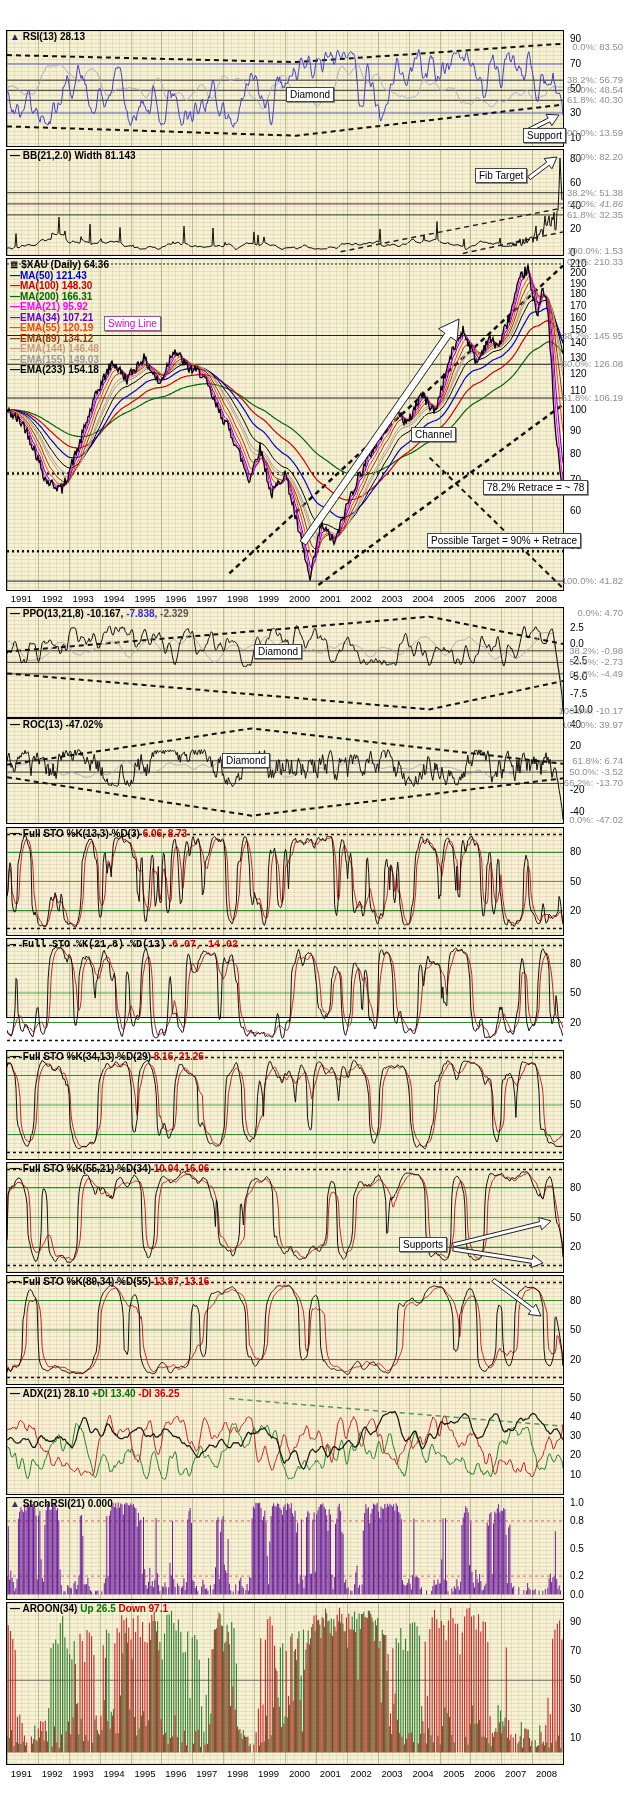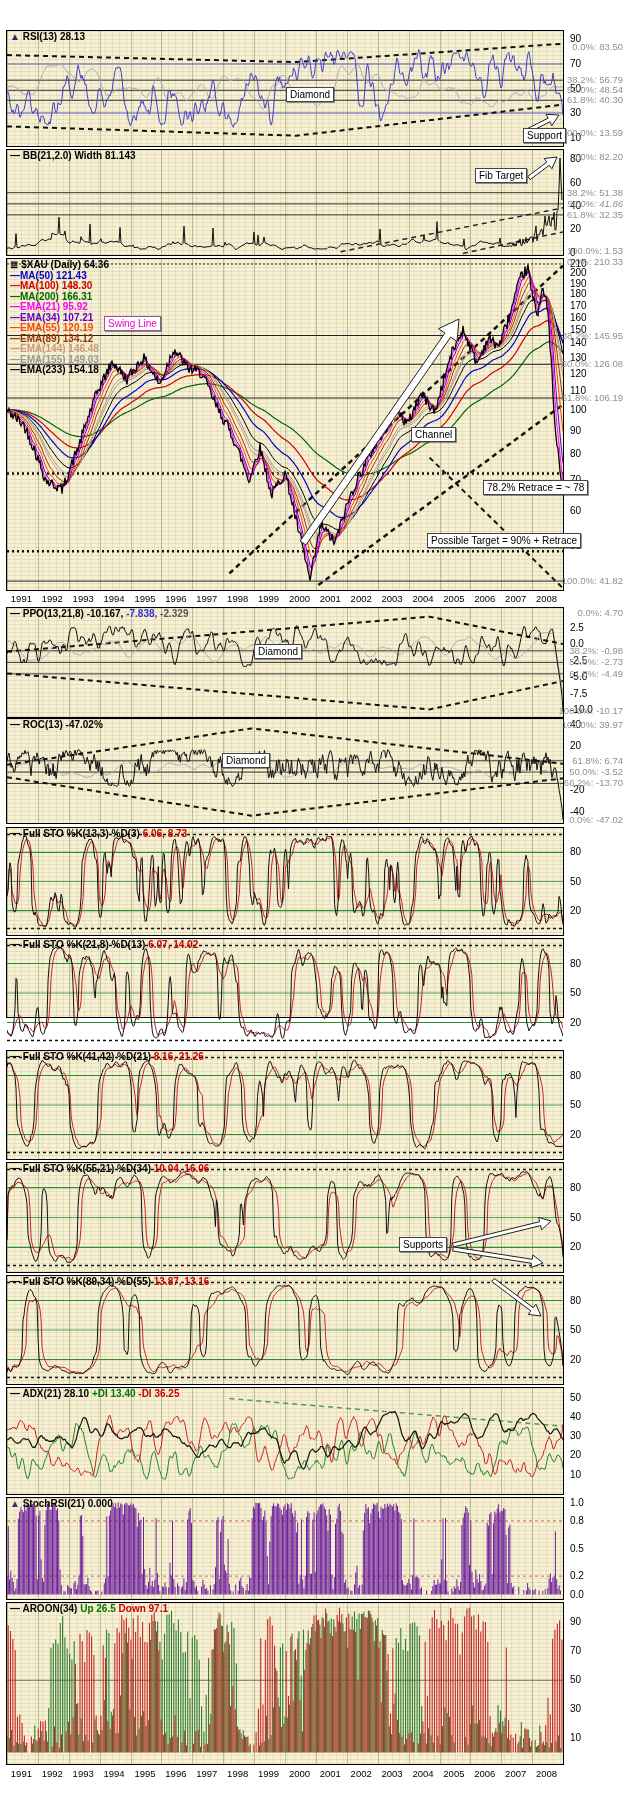--- a/index.html
+++ b/index.html
@@ -227,21 +227,21 @@
       </svg>
       <div class="legend">
         <div><span style="color: rgb(0, 0, 0); margin-top: 36px;">— Full STO %K(13,3) %D(3) </span><span style="color: rgb(204, 0, 0);">6.06, 8.73</span></div>
       </div>
     </div>
     <div class="rail" style="top: 827px; height: 109px;">
       <span class="tick" style="top: 24.3px;">80</span>
       <span class="tick" style="top: 53.5px;">50</span>
       <span class="tick" style="top: 82.7px;">20</span>
     </div>
-    <div class="panel-plot" style="top: 938px; height: 80px; width: 558px;">
+    <div class="panel-plot" style="top: 938px; height: 80px; width: 558px; font-family: Liberation Mono, monospace;">
       <svg width="556" height="108" viewBox="0 0 556 108">
         <line x1="0" x2="556" y1="24.5" y2="24.5" stroke="#2e8b2e" stroke-width="1.2"></line>
         <line x1="0" x2="556" y1="54.0" y2="54.0" stroke="#2e8b2e" stroke-width="0.8"></line>
         <line x1="0" x2="556" y1="83.5" y2="83.5" stroke="#2e8b2e" stroke-width="1.2"></line>
         <polyline points="0.0,6.5 556.0,6.5" fill="none" stroke="#111111" stroke-width="1.5" stroke-dasharray="3 3"></polyline>
         <polyline points="0.0,101.5 556.0,101.5" fill="none" stroke="#111111" stroke-width="1.5" stroke-dasharray="3 3"></polyline>
         <polyline points="0.0,90.9 1.0,93.6 2.0,95.1 3.0,95.1 4.0,95.8 5.0,94.6 6.0,91.9 7.0,88.6 8.0,86.4 9.0,83.5 10.0,80.7 11.0,79.3 12.0,77.4 13.0,76.5 14.0,77.5 15.0,80.4 16.0,83.3 17.0,84.6 18.0,86.3 19.0,88.0 20.0,87.7 21.0,89.0 22.0,88.5 23.0,89.5 24.0,89.8 25.0,91.6 26.0,92.8 27.0,92.6 28.1,89.8 29.1,88.0 30.1,86.4 31.1,85.0 32.1,83.8 33.1,83.8 34.1,83.6 35.1,82.7 36.1,85.4 37.1,88.4 38.1,89.7 39.1,89.1 40.1,87.1 41.1,82.8 42.1,76.5 43.1,61.8 44.1,39.3 45.1,28.3 46.1,21.6 47.1,17.4 48.1,13.8 49.1,12.0 50.1,10.8 51.1,9.8 52.1,9.5 53.1,8.8 54.1,9.0 55.1,10.1 56.1,10.1 57.1,11.8 58.1,14.1 59.1,14.8 60.1,16.4 61.1,17.1 62.1,17.6 63.1,19.1 64.1,20.8 65.1,24.3 66.1,27.7 67.1,32.6 68.1,40.4 69.1,45.7 70.1,60.8 71.1,70.5 72.1,71.3 73.1,68.9 74.1,61.6 75.1,41.2 76.1,31.4 77.1,27.5 78.1,25.0 79.1,22.5 80.1,20.2 81.1,20.4 82.1,19.7 83.1,20.8 84.2,22.7 85.2,24.9 86.2,26.0 87.2,28.8 88.2,34.1 89.2,35.3 90.2,36.3 91.2,39.2 92.2,39.3 93.2,35.8 94.2,32.0 95.2,27.8 96.2,23.3 97.2,20.4 98.2,20.7 99.2,18.6 100.2,18.4 101.2,18.0 102.2,19.1 103.2,23.1 104.2,26.6 105.2,29.1 106.2,31.4 107.2,33.2 108.2,39.6 109.2,49.8 110.2,66.7 111.2,72.7 112.2,76.3 113.2,80.1 114.2,85.7 115.2,89.6 116.2,90.2 117.2,89.2 118.2,85.9 119.2,83.7 120.2,81.2 121.2,77.2 122.2,73.0 123.2,69.2 124.2,66.7 125.2,70.1 126.2,72.2 127.2,76.4 128.2,77.7 129.2,79.8 130.2,79.4 131.2,81.0 132.2,79.2 133.2,75.4 134.2,66.5 135.2,45.8 136.2,34.7 137.2,30.1 138.2,23.6 139.3,20.7 140.3,18.2 141.3,17.4 142.3,18.6 143.3,22.9 144.3,28.9 145.3,41.7 146.3,70.6 147.3,80.9 148.3,87.3 149.3,91.7 150.3,95.2 151.3,96.5 152.3,95.4 153.3,95.0 154.3,94.3 155.3,93.5 156.3,93.8 157.3,93.9 158.3,92.3 159.3,89.4 160.3,86.8 161.3,84.9 162.3,83.2 163.3,78.9 164.3,76.7 165.3,73.6 166.3,68.8 167.3,61.6 168.3,64.6 169.3,69.4 170.3,76.1 171.3,78.0 172.3,80.9 173.3,82.5 174.3,84.8 175.3,86.9 176.3,88.6 177.3,87.1 178.3,83.7 179.3,77.5 180.3,68.3 181.3,45.4 182.3,37.4 183.3,31.9 184.3,27.2 185.3,24.6 186.3,24.4 187.3,27.2 188.3,28.8 189.3,31.3 190.3,32.7 191.3,30.8 192.3,28.4 193.3,25.9 194.3,23.5 195.4,21.8 196.4,18.2 197.4,16.9 198.4,15.3 199.4,14.8 200.4,14.9 201.4,13.9 202.4,14.1 203.4,15.3 204.4,15.8 205.4,15.7 206.4,15.2 207.4,15.8 208.4,17.0 209.4,18.6 210.4,22.6 211.4,27.5 212.4,31.9 213.4,33.9 214.4,35.6 215.4,37.6 216.4,40.2 217.4,37.3 218.4,36.5 219.4,32.2 220.4,27.3 221.4,23.9 222.4,21.4 223.4,21.4 224.4,20.8 225.4,20.6 226.4,23.2 227.4,24.6 228.4,25.6 229.4,26.3 230.4,28.9 231.4,36.0 232.4,58.2 233.4,69.8 234.4,75.6 235.4,78.1 236.4,80.7 237.4,84.6 238.4,88.9 239.4,91.4 240.4,92.6 241.4,91.3 242.4,93.1 243.4,92.7 244.4,93.6 245.4,94.1 246.4,93.7 247.4,93.9 248.4,93.9 249.4,92.8 250.5,93.7 251.5,93.6 252.5,95.3 253.5,94.5 254.5,93.5 255.5,94.1 256.5,93.4 257.5,93.6 258.5,95.1 259.5,95.1 260.5,95.3 261.5,94.8 262.5,96.2 263.5,96.8 264.5,97.1 265.5,97.2 266.5,96.4 267.5,94.8 268.5,92.6 269.5,89.8 270.5,88.0 271.5,86.6 272.5,86.8 273.5,86.8 274.5,87.6 275.5,88.7 276.5,89.7 277.5,90.6 278.5,90.4 279.5,91.1 280.5,91.2 281.5,88.9 282.5,85.7 283.5,80.0 284.5,72.6 285.5,64.4 286.5,58.3 287.5,45.0 288.5,33.9 289.5,26.1 290.5,22.6 291.5,18.6 292.5,18.2 293.5,19.5 294.5,20.1 295.5,18.9 296.5,18.1 297.5,19.6 298.5,19.7 299.5,20.2 300.5,20.5 301.5,20.1 302.5,18.2 303.5,16.2 304.5,15.9 305.5,17.0 306.6,18.3 307.6,21.3 308.6,23.8 309.6,27.3 310.6,30.7 311.6,35.5 312.6,42.6 313.6,53.0 314.6,67.4 315.6,69.6 316.6,72.9 317.6,72.3 318.6,73.3 319.6,75.2 320.6,75.5 321.6,73.6 322.6,73.4 323.6,71.4 324.6,68.6 325.6,61.0 326.6,44.6 327.6,41.7 328.6,37.2 329.6,34.4 330.6,33.4 331.6,33.8 332.6,32.7 333.6,35.2 334.6,38.8 335.6,62.9 336.6,73.1 337.6,79.0 338.6,82.3 339.6,84.6 340.6,86.3 341.6,86.9 342.6,86.2 343.6,85.2 344.6,80.4 345.6,72.4 346.6,49.1 347.6,41.4 348.6,36.0 349.6,32.7 350.6,29.6 351.6,29.7 352.6,30.8 353.6,33.6 354.6,36.6 355.6,41.9 356.6,40.3 357.6,38.8 358.6,38.9 359.6,48.3 360.6,52.5 361.7,58.9 362.7,63.5 363.7,65.8 364.7,68.7 365.7,72.9 366.7,80.2 367.7,83.7 368.7,83.4 369.7,82.2 370.7,77.9 371.7,69.6 372.7,47.2 373.7,36.7 374.7,29.9 375.7,23.2 376.7,19.4 377.7,15.9 378.7,13.2 379.7,12.6 380.7,14.4 381.7,15.6 382.7,16.0 383.7,18.3 384.7,21.2 385.7,23.4 386.7,29.3 387.7,37.5 388.7,48.7 389.7,66.5 390.7,71.9 391.7,75.0 392.7,76.1 393.7,77.7 394.7,79.8 395.7,79.8 396.7,81.6 397.7,83.7 398.7,85.1 399.7,86.8 400.7,88.9 401.7,90.3 402.7,91.1 403.7,90.4 404.7,91.5 405.7,91.7 406.7,91.6 407.7,90.8 408.7,90.5 409.7,88.3 410.7,85.0 411.7,79.9 412.7,76.5 413.7,70.0 414.7,58.1 415.7,45.1 416.7,39.3 417.8,33.0 418.8,29.1 419.8,29.3 420.8,28.7 421.8,28.7 422.8,27.6 423.8,26.5 424.8,23.4 425.8,22.5 426.8,22.7 427.8,25.2 428.8,25.1 429.8,26.1 430.8,25.5 431.8,26.2 432.8,27.7 433.8,30.3 434.8,33.1 435.8,34.4 436.8,36.1 437.8,39.2 438.8,48.2 439.8,55.7 440.8,43.9 441.8,35.9 442.8,31.4 443.8,27.2 444.8,25.0 445.8,20.8 446.8,17.4 447.8,13.7 448.8,11.8 449.8,11.1 450.8,12.4 451.8,11.5 452.8,11.1 453.8,10.7 454.8,11.1 455.8,12.2 456.8,13.2 457.8,13.0 458.8,13.9 459.8,14.5 460.8,18.1 461.8,20.5 462.8,24.2 463.8,28.9 464.8,35.5 465.8,56.8 466.8,73.3 467.8,78.3 468.8,83.5 469.8,84.8 470.8,87.6 471.8,88.3 472.9,87.0 473.9,85.5 474.9,84.9 475.9,86.4 476.9,88.6 477.9,89.2 478.9,90.1 479.9,90.9 480.9,93.2 481.9,96.1 482.9,98.0 483.9,98.1 484.9,97.6 485.9,96.8 486.9,96.2 487.9,96.2 488.9,94.4 489.9,91.0 490.9,89.5 491.9,86.5 492.9,83.1 493.9,79.9 494.9,77.7 495.9,76.6 496.9,74.7 497.9,76.1 498.9,80.8 499.9,82.4 500.9,84.7 501.9,87.0 502.9,88.8 503.9,91.4 504.9,92.1 505.9,93.2 506.9,92.4 507.9,89.3 508.9,87.2 509.9,85.8 510.9,84.0 511.9,79.8 512.9,70.5 513.9,51.5 514.9,35.7 515.9,33.0 516.9,34.2 517.9,34.3 518.9,35.4 519.9,41.0 520.9,62.1 521.9,73.7 522.9,77.1 523.9,82.3 524.9,84.9 525.9,86.2 526.9,87.0 527.9,85.8 529.0,82.7 530.0,80.0 531.0,75.2 532.0,69.6 533.0,43.5 534.0,32.7 535.0,26.5 536.0,21.6 537.0,18.8 538.0,17.1 539.0,14.6 540.0,14.3 541.0,16.1 542.0,20.8 543.0,26.8 544.0,31.2 545.0,40.0 546.0,51.7 547.0,65.5 548.0,73.4 549.0,76.5 550.0,79.5 551.0,79.4 552.0,80.0 553.0,81.9 554.0,82.9 555.0,85.7 556.0,89.3" fill="none" stroke="#cc2222" stroke-width="1"></polyline>
         <polyline points="0.0,91.8 1.0,94.3 2.0,95.7 3.0,95.7 4.0,97.3 5.0,95.6 6.0,90.4 7.0,82.1 8.0,69.5 9.0,39.4 10.0,41.1 11.0,73.6 12.0,79.2 13.0,87.1 14.0,91.2 15.0,92.0 16.0,92.4 17.0,89.1 18.0,86.1 19.0,85.6 20.0,86.1 21.0,89.8 22.0,91.6 23.0,94.0 24.0,95.8 25.0,97.2 26.0,97.6 27.0,93.0 28.1,85.6 29.1,74.8 30.1,69.0 31.1,68.6 32.1,81.2 33.1,88.3 34.1,92.8 35.1,94.1 36.1,95.5 37.1,94.5 38.1,90.4 39.1,88.2 40.1,76.3 41.1,40.2 42.1,27.4 43.1,18.4 44.1,15.7 45.1,12.5 46.1,9.9 47.1,10.1 48.1,8.5 49.1,8.4 50.1,9.2 51.1,8.8 52.1,8.9 53.1,8.7 54.1,8.6 55.1,10.7 56.1,11.4 57.1,15.1 58.1,19.7 59.1,19.4 60.1,23.2 61.1,19.8 62.1,15.5 63.1,16.8 64.1,19.1 65.1,26.1 66.1,47.0 67.1,80.3 68.1,86.1 69.1,86.4 70.1,79.6 71.1,70.8 72.1,37.3 73.1,30.2 74.1,26.6 75.1,20.9 76.1,18.1 77.1,19.2 78.1,20.4 79.1,17.0 80.1,18.2 81.1,18.5 82.1,17.7 83.1,22.4 84.2,27.1 85.2,28.4 86.2,36.6 87.2,51.6 88.2,59.1 89.2,43.2 90.2,40.9 91.2,34.7 92.2,29.8 93.2,27.9 94.2,21.7 95.2,17.0 96.2,12.9 97.2,11.3 98.2,14.6 99.2,15.8 100.2,20.7 101.2,22.9 102.2,23.4 103.2,35.1 104.2,40.5 105.2,41.8 106.2,38.7 107.2,34.5 108.2,39.0 109.2,73.8 110.2,80.6 111.2,85.6 112.2,90.9 113.2,92.7 114.2,96.7 115.2,97.6 116.2,93.7 117.2,88.1 118.2,74.9 119.2,36.9 120.2,32.8 121.2,35.2 122.2,45.2 123.2,73.5 124.2,79.7 125.2,85.2 126.2,87.2 127.2,86.5 128.2,81.5 129.2,78.8 130.2,76.2 131.2,77.2 132.2,77.6 133.2,66.4 134.2,37.8 135.2,24.7 136.2,17.0 137.2,12.8 138.2,10.2 139.3,9.8 140.3,13.5 141.3,17.6 142.3,27.4 143.3,66.1 144.3,81.9 145.3,92.1 146.3,96.7 147.3,98.1 148.3,98.8 149.3,98.4 150.3,98.4 151.3,97.0 152.3,93.1 153.3,90.7 154.3,90.0 155.3,90.1 156.3,95.0 157.3,96.8 158.3,94.6 159.3,90.5 160.3,81.3 161.3,61.4 162.3,41.9 163.3,37.6 164.3,47.2 165.3,74.2 166.3,74.9 167.3,74.2 168.3,74.7 169.3,73.9 170.3,81.0 171.3,87.8 172.3,89.2 173.3,90.6 174.3,92.0 175.3,93.6 176.3,92.4 177.3,86.6 178.3,69.0 179.3,28.8 180.3,18.5 181.3,14.9 182.3,16.5 183.3,21.6 184.3,28.4 185.3,32.9 186.3,33.1 187.3,33.7 188.3,33.2 189.3,32.6 190.3,29.5 191.3,22.2 192.3,20.9 193.3,18.4 194.3,15.1 195.4,14.6 196.4,11.7 197.4,12.4 198.4,12.6 199.4,12.8 200.4,14.7 201.4,14.0 202.4,15.8 203.4,16.2 204.4,16.4 205.4,15.3 206.4,14.6 207.4,13.7 208.4,15.2 209.4,21.3 210.4,32.9 211.4,73.2 212.4,80.6 213.4,79.4 214.4,60.0 215.4,29.6 216.4,22.7 217.4,18.8 218.4,22.3 219.4,23.7 220.4,23.1 221.4,24.5 222.4,19.1 223.4,17.0 224.4,15.8 225.4,16.2 226.4,22.5 227.4,30.3 228.4,39.0 229.4,43.4 230.4,44.0 231.4,64.3 232.4,79.4 233.4,85.2 234.4,88.4 235.4,88.7 236.4,88.1 237.4,91.8 238.4,94.8 239.4,96.6 240.4,97.2 241.4,94.7 242.4,94.5 243.4,91.4 244.4,91.0 245.4,94.2 246.4,93.2 247.4,97.2 248.4,97.2 249.4,94.6 250.5,94.6 251.5,93.7 252.5,94.4 253.5,94.7 254.5,93.8 255.5,94.4 256.5,93.3 257.5,95.5 258.5,97.8 259.5,96.5 260.5,97.4 261.5,96.9 262.5,96.9 263.5,97.5 264.5,98.2 265.5,98.4 266.5,95.9 267.5,93.6 268.5,85.9 269.5,78.9 270.5,74.5 271.5,77.1 272.5,85.9 273.5,92.9 274.5,97.8 275.5,99.3 276.5,98.4 277.5,93.9 278.5,86.5 279.5,82.7 280.5,82.0 281.5,81.5 282.5,82.8 283.5,73.6 284.5,34.9 285.5,28.7 286.5,26.2 287.5,25.3 288.5,21.8 289.5,17.0 290.5,13.4 291.5,10.2 292.5,12.7 293.5,18.0 294.5,22.4 295.5,26.9 296.5,25.1 297.5,22.1 298.5,16.1 299.5,15.8 300.5,14.3 301.5,13.5 302.5,15.0 303.5,13.8 304.5,15.8 305.5,17.5 306.6,22.4 307.6,28.7 308.6,39.0 309.6,46.3 310.6,63.1 311.6,69.0 312.6,69.9 313.6,70.4 314.6,75.1 315.6,75.9 316.6,79.0 317.6,79.8 318.6,75.7 319.6,78.6 320.6,76.1 321.6,73.5 322.6,70.5 323.6,62.6 324.6,39.6 325.6,37.5 326.6,30.8 327.6,27.3 328.6,27.9 329.6,28.6 330.6,31.2 331.6,33.1 332.6,33.9 333.6,42.7 334.6,70.7 335.6,80.9 336.6,90.0 337.6,94.7 338.6,96.4 339.6,93.3 340.6,89.2 341.6,82.1 342.6,76.6 343.6,73.3 344.6,40.4 345.6,30.7 346.6,24.7 347.6,24.3 348.6,24.0 349.6,27.5 350.6,28.3 351.6,29.1 352.6,39.1 353.6,45.1 354.6,69.6 355.6,70.8 356.6,49.5 357.6,32.2 358.6,30.9 359.6,34.3 360.6,41.4 361.7,75.9 362.7,81.4 363.7,79.7 364.7,82.3 365.7,82.7 366.7,86.0 367.7,90.0 368.7,89.0 369.7,84.9 370.7,68.0 371.7,24.7 372.7,14.8 373.7,11.6 374.7,10.6 375.7,11.7 376.7,16.0 377.7,15.2 378.7,13.6 379.7,13.8 380.7,13.2 381.7,14.3 382.7,17.6 383.7,23.1 384.7,27.3 385.7,39.4 386.7,76.5 387.7,81.6 388.7,83.6 389.7,84.4 390.7,79.6 391.7,74.7 392.7,72.8 393.7,72.6 394.7,80.5 395.7,85.8 396.7,91.0 397.7,93.6 398.7,93.7 399.7,93.4 400.7,92.1 401.7,90.6 402.7,89.7 403.7,89.5 404.7,91.8 405.7,93.8 406.7,94.5 407.7,94.6 408.7,91.2 409.7,84.3 410.7,71.8 411.7,33.9 412.7,26.4 413.7,25.9 414.7,27.9 415.7,42.0 416.7,46.8 417.8,36.1 418.8,27.9 419.8,22.0 420.8,17.1 421.8,19.3 422.8,23.0 423.8,22.2 424.8,24.8 425.8,23.8 426.8,22.7 427.8,24.8 428.8,25.8 429.8,24.1 430.8,25.1 431.8,25.1 432.8,27.7 433.8,35.6 434.8,59.3 435.8,47.9 436.8,63.7 437.8,63.1 438.8,65.7 439.8,66.9 440.8,36.1 441.8,23.4 442.8,16.4 443.8,13.3 444.8,12.4 445.8,12.6 446.8,11.0 447.8,9.7 448.8,9.1 449.8,9.8 450.8,12.0 451.8,11.5 452.8,11.9 453.8,11.5 454.8,9.9 455.8,12.6 456.8,14.1 457.8,13.8 458.8,15.6 459.8,16.8 460.8,22.0 461.8,30.5 462.8,40.3 463.8,69.6 464.8,77.5 465.8,87.1 466.8,90.7 467.8,91.5 468.8,92.4 469.8,89.4 470.8,90.1 471.8,89.4 472.9,81.7 473.9,79.6 474.9,80.4 475.9,86.7 476.9,94.5 477.9,98.6 478.9,98.6 479.9,98.2 480.9,98.4 481.9,97.7 482.9,98.8 483.9,98.2 484.9,96.9 485.9,96.0 486.9,94.9 487.9,94.8 488.9,91.3 489.9,85.5 490.9,82.1 491.9,74.4 492.9,67.9 493.9,70.8 494.9,68.2 495.9,75.6 496.9,81.4 497.9,85.7 498.9,90.5 499.9,92.0 500.9,93.5 501.9,93.5 502.9,91.6 503.9,93.3 504.9,93.9 505.9,95.4 506.9,93.6 507.9,85.7 508.9,80.0 509.9,74.1 510.9,70.2 511.9,61.2 512.9,32.6 513.9,25.0 514.9,19.5 515.9,21.3 516.9,28.3 517.9,35.8 518.9,73.4 519.9,84.2 520.9,87.9 521.9,91.8 522.9,90.0 523.9,88.0 524.9,87.1 525.9,85.1 526.9,86.7 527.9,83.5 529.0,78.7 530.0,71.9 531.0,43.3 532.0,29.7 533.0,20.7 534.0,14.2 535.0,10.8 536.0,9.7 537.0,11.7 538.0,14.4 539.0,14.1 540.0,17.4 541.0,21.6 542.0,31.1 543.0,73.2 544.0,79.2 545.0,84.8 546.0,82.4 547.0,76.3 548.0,74.8 549.0,56.6 550.0,64.0 551.0,77.2 552.0,85.2 553.0,88.9 554.0,90.4 555.0,94.0 556.0,97.1" fill="none" stroke="#111111" stroke-width="1"></polyline>
       </svg>
       <div class="legend">
@@ -257,21 +257,21 @@
       <svg width="556" height="108" viewBox="0 0 556 108">
         <line x1="0" x2="556" y1="24.5" y2="24.5" stroke="#2e8b2e" stroke-width="1.2"></line>
         <line x1="0" x2="556" y1="54.0" y2="54.0" stroke="#2e8b2e" stroke-width="0.8"></line>
         <line x1="0" x2="556" y1="83.5" y2="83.5" stroke="#2e8b2e" stroke-width="1.2"></line>
         <polyline points="0.0,6.5 556.0,6.5" fill="none" stroke="#111111" stroke-width="1.5" stroke-dasharray="3 3"></polyline>
         <polyline points="0.0,101.5 556.0,101.5" fill="none" stroke="#111111" stroke-width="1.5" stroke-dasharray="3 3"></polyline>
         <polyline points="0.0,16.3 1.0,11.9 2.0,13.4 3.0,12.0 4.0,13.5 5.0,15.9 6.0,19.3 7.0,20.3 8.0,21.8 9.0,24.5 10.0,26.7 11.0,30.5 12.0,37.8 13.0,46.6 14.0,70.7 15.0,77.4 16.0,81.6 17.0,83.6 18.0,87.4 19.0,88.9 20.0,89.4 21.0,90.5 22.0,90.5 23.0,90.1 24.0,89.0 25.0,88.8 26.0,86.2 27.0,83.0 28.1,78.5 29.1,71.9 30.1,56.2 31.1,35.8 32.1,28.4 33.1,23.7 34.1,20.5 35.1,18.2 36.1,15.9 37.1,15.0 38.1,13.6 39.1,13.0 40.1,12.8 41.1,13.1 42.1,13.1 43.1,13.4 44.1,14.8 45.1,17.0 46.1,18.6 47.1,18.8 48.1,17.9 49.1,17.8 50.1,17.4 51.1,17.7 52.1,18.3 53.1,20.0 54.1,21.9 55.1,22.9 56.1,22.1 57.1,21.9 58.1,23.1 59.1,26.8 60.1,29.1 61.1,33.7 62.1,37.1 63.1,44.1 64.1,64.3 65.1,71.2 66.1,76.3 67.1,79.9 68.1,84.5 69.1,87.9 70.1,89.1 71.1,92.1 72.1,93.9 73.1,94.5 74.1,95.2 75.1,95.6 76.1,95.6 77.1,95.8 78.1,96.1 79.1,95.9 80.1,94.5 81.1,94.0 82.1,92.6 83.1,91.9 84.2,93.0 85.2,92.8 86.2,92.8 87.2,91.7 88.2,89.1 89.2,86.2 90.2,82.9 91.2,79.6 92.2,76.6 93.2,73.6 94.2,65.4 95.2,37.2 96.2,29.6 97.2,24.4 98.2,21.6 99.2,19.0 100.2,17.7 101.2,17.1 102.2,17.3 103.2,17.2 104.2,16.3 105.2,15.2 106.2,14.3 107.2,13.9 108.2,13.6 109.2,13.8 110.2,15.4 111.2,15.7 112.2,15.3 113.2,14.8 114.2,13.3 115.2,12.9 116.2,13.1 117.2,13.3 118.2,13.7 119.2,14.4 120.2,15.2 121.2,16.0 122.2,17.0 123.2,19.5 124.2,21.7 125.2,27.0 126.2,32.3 127.2,38.5 128.2,45.1 129.2,59.2 130.2,64.4 131.2,58.3 132.2,40.9 133.2,36.3 134.2,31.9 135.2,27.4 136.2,22.4 137.2,18.3 138.2,15.7 139.3,14.0 140.3,12.9 141.3,12.3 142.3,13.2 143.3,13.6 144.3,14.6 145.3,14.9 146.3,16.7 147.3,19.4 148.3,23.6 149.3,27.2 150.3,33.7 151.3,45.7 152.3,65.4 153.3,64.8 154.3,68.3 155.3,72.1 156.3,75.6 157.3,77.7 158.3,78.6 159.3,78.3 160.3,79.7 161.3,80.5 162.3,79.2 163.3,78.3 164.3,78.1 165.3,79.3 166.3,78.8 167.3,76.4 168.3,71.1 169.3,60.4 170.3,36.4 171.3,29.5 172.3,24.2 173.3,22.6 174.3,20.6 175.3,19.7 176.3,18.2 177.3,17.0 178.3,16.9 179.3,17.6 180.3,18.7 181.3,20.1 182.3,21.9 183.3,22.2 184.3,22.7 185.3,23.7 186.3,25.4 187.3,25.7 188.3,26.6 189.3,28.3 190.3,30.7 191.3,35.4 192.3,40.6 193.3,41.2 194.3,43.0 195.4,44.6 196.4,66.0 197.4,72.3 198.4,78.0 199.4,80.6 200.4,81.0 201.4,82.4 202.4,82.7 203.4,84.9 204.4,87.7 205.4,89.9 206.4,90.9 207.4,91.9 208.4,92.5 209.4,92.9 210.4,93.2 211.4,93.8 212.4,93.0 213.4,92.7 214.4,90.7 215.4,88.6 216.4,87.9 217.4,85.9 218.4,80.8 219.4,74.0 220.4,61.1 221.4,42.6 222.4,37.7 223.4,32.9 224.4,26.5 225.4,22.9 226.4,21.0 227.4,18.7 228.4,17.5 229.4,17.1 230.4,17.7 231.4,19.1 232.4,20.1 233.4,21.1 234.4,22.4 235.4,26.0 236.4,31.6 237.4,38.8 238.4,66.3 239.4,73.6 240.4,79.5 241.4,82.3 242.4,84.6 243.4,85.4 244.4,85.4 245.4,86.4 246.4,87.4 247.4,86.5 248.4,84.0 249.4,80.8 250.5,77.3 251.5,73.6 252.5,70.5 253.5,68.0 254.5,65.0 255.5,64.6 256.5,49.2 257.5,35.6 258.5,30.0 259.5,28.1 260.5,25.8 261.5,24.7 262.5,22.4 263.5,20.7 264.5,18.8 265.5,18.1 266.5,16.9 267.5,15.9 268.5,16.5 269.5,18.7 270.5,20.7 271.5,23.0 272.5,24.6 273.5,27.0 274.5,28.9 275.5,29.8 276.5,27.8 277.5,26.1 278.5,27.1 279.5,29.0 280.5,27.6 281.5,25.6 282.5,24.1 283.5,24.8 284.5,26.0 285.5,27.6 286.5,28.4 287.5,30.8 288.5,32.7 289.5,31.2 290.5,28.9 291.5,28.2 292.5,27.9 293.5,25.8 294.5,24.7 295.5,23.5 296.5,22.2 297.5,21.6 298.5,21.1 299.5,23.3 300.5,27.5 301.5,30.6 302.5,34.7 303.5,39.6 304.5,47.8 305.5,45.4 306.6,39.0 307.6,34.5 308.6,31.0 309.6,28.1 310.6,24.3 311.6,20.1 312.6,17.1 313.6,14.9 314.6,13.7 315.6,14.0 316.6,15.6 317.6,17.1 318.6,18.1 319.6,17.9 320.6,18.3 321.6,19.5 322.6,21.4 323.6,22.2 324.6,21.4 325.6,21.1 326.6,21.3 327.6,21.7 328.6,24.1 329.6,25.6 330.6,27.8 331.6,29.4 332.6,28.2 333.6,25.5 334.6,24.6 335.6,25.4 336.6,26.2 337.6,26.6 338.6,26.3 339.6,24.5 340.6,22.8 341.6,21.2 342.6,19.2 343.6,18.1 344.6,18.3 345.6,18.4 346.6,17.9 347.6,17.0 348.6,15.1 349.6,14.2 350.6,13.2 351.6,13.5 352.6,14.0 353.6,14.1 354.6,15.6 355.6,17.9 356.6,20.3 357.6,21.9 358.6,23.5 359.6,25.5 360.6,27.5 361.7,31.2 362.7,37.4 363.7,57.9 364.7,74.3 365.7,78.4 366.7,80.6 367.7,81.8 368.7,82.8 369.7,84.1 370.7,84.3 371.7,83.0 372.7,79.7 373.7,74.4 374.7,62.7 375.7,36.6 376.7,30.8 377.7,27.0 378.7,24.6 379.7,22.6 380.7,19.1 381.7,17.2 382.7,16.3 383.7,16.7 384.7,16.7 385.7,17.6 386.7,17.0 387.7,17.1 388.7,15.8 389.7,15.3 390.7,15.3 391.7,16.8 392.7,17.3 393.7,17.1 394.7,15.8 395.7,15.5 396.7,16.0 397.7,17.9 398.7,19.3 399.7,22.1 400.7,23.2 401.7,26.2 402.7,27.6 403.7,32.1 404.7,40.2 405.7,70.6 406.7,78.4 407.7,82.1 408.7,85.2 409.7,87.4 410.7,88.4 411.7,90.4 412.7,91.9 413.7,94.0 414.7,95.1 415.7,95.5 416.7,95.5 417.8,95.1 418.8,94.3 419.8,92.4 420.8,91.3 421.8,91.4 422.8,90.6 423.8,89.1 424.8,85.1 425.8,82.0 426.8,77.8 427.8,71.2 428.8,62.9 429.8,58.0 430.8,44.7 431.8,37.8 432.8,30.4 433.8,28.0 434.8,25.5 435.8,23.6 436.8,20.8 437.8,19.3 438.8,18.3 439.8,16.2 440.8,13.9 441.8,13.3 442.8,12.4 443.8,13.3 444.8,12.9 445.8,14.0 446.8,15.9 447.8,18.3 448.8,20.0 449.8,20.9 450.8,21.8 451.8,22.6 452.8,21.3 453.8,21.4 454.8,20.3 455.8,19.5 456.8,17.4 457.8,15.8 458.8,13.7 459.8,12.1 460.8,11.1 461.8,10.7 462.8,11.2 463.8,12.0 464.8,11.8 465.8,11.9 466.8,11.6 467.8,12.0 468.8,13.2 469.8,14.0 470.8,14.2 471.8,14.9 472.9,15.8 473.9,16.3 474.9,18.3 475.9,21.5 476.9,23.3 477.9,25.9 478.9,26.5 479.9,25.3 480.9,27.2 481.9,30.2 482.9,32.5 483.9,35.1 484.9,39.3 485.9,44.7 486.9,64.3 487.9,70.0 488.9,74.3 489.9,78.9 490.9,81.0 491.9,79.7 492.9,79.8 493.9,79.0 494.9,76.6 495.9,74.3 496.9,69.1 497.9,44.4 498.9,35.6 499.9,31.4 500.9,27.6 501.9,26.4 502.9,26.9 503.9,26.4 504.9,26.6 505.9,28.6 506.9,30.9 507.9,31.9 508.9,33.7 509.9,34.4 510.9,31.7 511.9,29.5 512.9,28.1 513.9,25.5 514.9,22.8 515.9,21.2 516.9,19.8 517.9,16.3 518.9,14.3 519.9,12.7 520.9,12.2 521.9,12.8 522.9,12.9 523.9,12.4 524.9,12.4 525.9,13.4 526.9,13.3 527.9,13.3 529.0,15.4 530.0,17.4 531.0,20.3 532.0,24.1 533.0,26.1 534.0,30.5 535.0,34.6 536.0,42.6 537.0,64.4 538.0,75.4 539.0,80.9 540.0,82.7 541.0,84.7 542.0,84.9 543.0,84.3 544.0,86.4 545.0,88.5 546.0,90.3 547.0,90.9 548.0,91.1 549.0,89.6 550.0,88.8 551.0,88.4 552.0,87.2 553.0,86.7 554.0,85.9 555.0,84.5 556.0,82.2" fill="none" stroke="#cc2222" stroke-width="1"></polyline>
         <polyline points="0.0,15.3 1.0,11.4 2.0,12.7 3.0,11.5 4.0,12.9 5.0,15.0 6.0,18.6 7.0,22.2 8.0,25.6 9.0,37.3 10.0,68.1 11.0,74.9 12.0,76.6 13.0,80.8 14.0,83.5 15.0,86.1 16.0,89.1 17.0,91.3 18.0,93.7 19.0,94.6 20.0,95.2 21.0,94.9 22.0,92.7 23.0,90.2 24.0,84.5 25.0,83.3 26.0,78.8 27.0,69.6 28.1,39.3 29.1,32.0 30.1,26.7 31.1,19.9 32.1,16.6 33.1,13.1 34.1,11.5 35.1,9.4 36.1,10.0 37.1,11.3 38.1,11.6 39.1,12.9 40.1,14.4 41.1,15.7 42.1,14.5 43.1,13.7 44.1,15.3 45.1,18.5 46.1,18.8 47.1,19.4 48.1,19.6 49.1,19.2 50.1,17.2 51.1,15.5 52.1,15.2 53.1,16.3 54.1,19.9 55.1,24.0 56.1,28.2 57.1,27.4 58.1,29.6 59.1,34.4 60.1,33.4 61.1,35.7 62.1,44.5 63.1,73.5 64.1,79.3 65.1,82.8 66.1,88.8 67.1,91.0 68.1,93.6 69.1,95.9 70.1,96.6 71.1,97.6 72.1,97.6 73.1,97.2 74.1,96.6 75.1,95.4 76.1,95.6 77.1,95.4 78.1,95.1 79.1,96.0 80.1,94.7 81.1,93.9 82.1,92.6 83.1,91.1 84.2,91.9 85.2,91.1 86.2,92.5 87.2,91.7 88.2,89.7 89.2,85.6 90.2,76.9 91.2,43.6 92.2,30.6 93.2,27.0 94.2,24.1 95.2,21.6 96.2,18.6 97.2,17.6 98.2,16.0 99.2,13.0 100.2,12.3 101.2,12.8 102.2,14.4 103.2,16.2 104.2,16.4 105.2,16.4 106.2,15.1 107.2,13.1 108.2,11.5 109.2,10.6 110.2,11.7 111.2,13.0 112.2,14.4 113.2,16.0 114.2,15.5 115.2,14.9 116.2,12.4 117.2,11.3 118.2,10.7 119.2,10.8 120.2,13.7 121.2,16.9 122.2,20.2 123.2,27.4 124.2,36.4 125.2,73.7 126.2,80.3 127.2,81.1 128.2,80.7 129.2,74.1 130.2,68.2 131.2,32.8 132.2,23.8 133.2,18.6 134.2,17.3 135.2,15.2 136.2,13.1 137.2,11.6 138.2,11.0 139.3,10.4 140.3,8.9 141.3,10.3 142.3,12.7 143.3,14.5 144.3,16.5 145.3,18.9 146.3,23.1 147.3,27.9 148.3,33.4 149.3,44.4 150.3,74.5 151.3,82.4 152.3,84.5 153.3,82.0 154.3,77.7 155.3,77.6 156.3,74.7 157.3,72.1 158.3,74.5 159.3,80.0 160.3,84.3 161.3,87.1 162.3,87.1 163.3,85.3 164.3,81.2 165.3,79.6 166.3,75.3 167.3,42.7 168.3,30.6 169.3,25.9 170.3,21.6 171.3,16.7 172.3,13.5 173.3,13.6 174.3,13.4 175.3,13.8 176.3,16.3 177.3,18.1 178.3,19.9 179.3,19.4 180.3,21.8 181.3,22.3 182.3,23.2 183.3,22.2 184.3,23.4 185.3,23.2 186.3,24.4 187.3,25.6 188.3,25.9 189.3,31.4 190.3,34.9 191.3,70.3 192.3,74.3 193.3,75.7 194.3,73.0 195.4,71.4 196.4,74.6 197.4,75.7 198.4,80.6 199.4,84.7 200.4,88.1 201.4,90.9 202.4,92.2 203.4,92.8 204.4,92.6 205.4,92.1 206.4,92.8 207.4,93.9 208.4,94.9 209.4,95.3 210.4,94.6 211.4,94.9 212.4,94.5 213.4,93.5 214.4,89.8 215.4,84.5 216.4,80.9 217.4,74.8 218.4,43.6 219.4,28.8 220.4,24.5 221.4,24.5 222.4,23.0 223.4,21.5 224.4,20.4 225.4,18.3 226.4,17.6 227.4,14.6 228.4,12.3 229.4,11.4 230.4,13.6 231.4,17.7 232.4,22.7 233.4,28.8 234.4,34.3 235.4,69.2 236.4,77.5 237.4,81.9 238.4,84.4 239.4,84.9 240.4,88.1 241.4,89.2 242.4,90.6 243.4,90.7 244.4,88.0 245.4,87.4 246.4,88.0 247.4,86.3 248.4,80.6 249.4,73.6 250.5,45.6 251.5,36.2 252.5,29.8 253.5,32.1 254.5,38.1 255.5,45.3 256.5,65.3 257.5,40.4 258.5,29.3 259.5,22.3 260.5,16.9 261.5,12.8 262.5,10.3 263.5,10.7 264.5,13.2 265.5,16.0 266.5,18.1 267.5,19.0 268.5,21.5 269.5,24.2 270.5,26.6 271.5,26.2 272.5,25.8 273.5,28.2 274.5,31.5 275.5,31.6 276.5,27.7 277.5,22.9 278.5,22.6 279.5,24.5 280.5,22.3 281.5,20.2 282.5,20.2 283.5,23.3 284.5,26.1 285.5,28.4 286.5,33.6 287.5,44.9 288.5,51.1 289.5,35.8 290.5,30.0 291.5,23.3 292.5,19.6 293.5,14.5 294.5,13.9 295.5,15.6 296.5,17.4 297.5,20.0 298.5,23.2 299.5,33.5 300.5,66.1 301.5,74.4 302.5,77.3 303.5,79.2 304.5,76.8 305.5,56.6 306.6,27.7 307.6,21.2 308.6,16.6 309.6,13.1 310.6,11.7 311.6,10.8 312.6,11.0 313.6,11.3 314.6,12.9 315.6,15.0 316.6,18.2 317.6,20.7 318.6,23.2 319.6,22.5 320.6,21.4 321.6,21.1 322.6,19.9 323.6,18.5 324.6,16.0 325.6,17.7 326.6,19.7 327.6,21.9 328.6,25.7 329.6,30.3 330.6,39.4 331.6,50.0 332.6,37.4 333.6,26.9 334.6,19.2 335.6,15.8 336.6,15.7 337.6,16.4 338.6,19.2 339.6,23.7 340.6,26.1 341.6,26.3 342.6,22.4 343.6,17.6 344.6,13.7 345.6,10.8 346.6,9.3 347.6,9.9 348.6,10.2 349.6,12.6 350.6,13.9 351.6,15.9 352.6,17.7 353.6,16.5 354.6,18.6 355.6,20.2 356.6,23.1 357.6,23.1 358.6,26.0 359.6,31.2 360.6,37.4 361.7,44.8 362.7,73.0 363.7,81.7 364.7,87.1 365.7,90.6 366.7,92.2 367.7,92.1 368.7,88.1 369.7,86.6 370.7,80.6 371.7,74.5 372.7,39.1 373.7,30.2 374.7,24.7 375.7,19.3 376.7,17.4 377.7,16.6 378.7,17.4 379.7,16.0 380.7,15.9 381.7,15.2 382.7,15.2 383.7,15.3 384.7,14.8 385.7,15.7 386.7,15.7 387.7,17.0 388.7,15.9 389.7,14.9 390.7,13.7 391.7,14.6 392.7,15.6 393.7,15.3 394.7,15.2 395.7,15.1 396.7,16.9 397.7,17.6 398.7,20.7 399.7,25.1 400.7,29.8 401.7,37.1 402.7,48.8 403.7,71.3 404.7,78.7 405.7,84.4 406.7,90.2 407.7,92.5 408.7,95.2 409.7,96.5 410.7,95.7 411.7,94.0 412.7,93.1 413.7,94.6 414.7,94.8 415.7,95.5 416.7,97.1 417.8,97.9 418.8,96.4 419.8,92.6 420.8,90.0 421.8,88.3 422.8,84.4 423.8,80.1 424.8,74.6 425.8,73.4 426.8,67.0 427.8,35.0 428.8,31.1 429.8,30.2 430.8,30.6 431.8,27.5 432.8,23.3 433.8,23.1 434.8,20.8 435.8,16.2 436.8,13.6 437.8,12.7 438.8,13.2 439.8,10.9 440.8,9.5 441.8,10.8 442.8,11.3 443.8,12.3 444.8,12.9 445.8,16.4 446.8,20.3 447.8,23.0 448.8,28.3 449.8,28.7 450.8,27.8 451.8,23.5 452.8,19.0 453.8,15.6 454.8,12.7 455.8,11.0 456.8,10.3 457.8,10.1 458.8,10.2 459.8,10.4 460.8,10.3 461.8,10.3 462.8,11.6 463.8,12.0 464.8,12.2 465.8,12.3 466.8,11.8 467.8,12.4 468.8,13.4 469.8,13.5 470.8,14.5 471.8,15.2 472.9,17.5 473.9,19.3 474.9,21.2 475.9,26.0 476.9,30.0 477.9,33.5 478.9,32.6 479.9,30.1 480.9,28.2 481.9,27.3 482.9,28.0 483.9,29.9 484.9,40.0 485.9,76.4 486.9,83.7 487.9,86.1 488.9,89.0 489.9,91.0 490.9,89.3 491.9,83.3 492.9,77.5 493.9,69.0 494.9,34.4 495.9,28.8 496.9,27.8 497.9,28.4 498.9,23.9 499.9,23.7 500.9,24.3 501.9,22.8 502.9,22.2 503.9,23.7 504.9,26.3 505.9,28.4 506.9,36.8 507.9,46.2 508.9,66.5 509.9,43.0 510.9,33.3 511.9,25.6 512.9,19.3 513.9,14.7 514.9,11.2 515.9,10.4 516.9,11.5 517.9,11.5 518.9,11.4 519.9,12.5 520.9,13.2 521.9,13.8 522.9,12.4 523.9,12.3 524.9,11.5 525.9,12.2 526.9,12.3 527.9,12.4 529.0,15.6 530.0,20.4 531.0,28.9 532.0,40.5 533.0,71.2 534.0,78.8 535.0,78.2 536.0,78.3 537.0,78.4 538.0,80.9 539.0,85.4 540.0,86.7 541.0,90.7 542.0,92.1 543.0,91.9 544.0,91.3 545.0,92.2 546.0,92.5 547.0,92.8 548.0,94.6 549.0,95.3 550.0,95.5 551.0,95.3 552.0,95.3 553.0,95.6 554.0,95.4 555.0,95.2 556.0,95.1" fill="none" stroke="#111111" stroke-width="1"></polyline>
       </svg>
       <div class="legend">
-        <div><span style="color: rgb(0, 0, 0);">— Full STO %K(41,42) %D(21) </span><span style="color: rgb(204, 0, 0);">8.16, 21.26</span></div>
+        <div><span style="color: rgb(0, 0, 0);">— Full STO %K(34,13) %D(29) </span><span style="color: rgb(204, 0, 0);">8.16, 21.26</span></div>
       </div>
     </div>
     <div class="rail" style="top: 1050px; height: 110px;">
       <span class="tick" style="top: 24.5px;">80</span>
       <span class="tick" style="top: 54px;">50</span>
       <span class="tick" style="top: 83.5px;">20</span>
     </div>
     <div class="panel-plot" style="top: 1162px; height: 111px; width: 558px;">
       <svg width="556" height="109" viewBox="0 0 556 109">
         <line x1="0" x2="556" y1="24.7" y2="24.7" stroke="#2e8b2e" stroke-width="1.2"></line>

